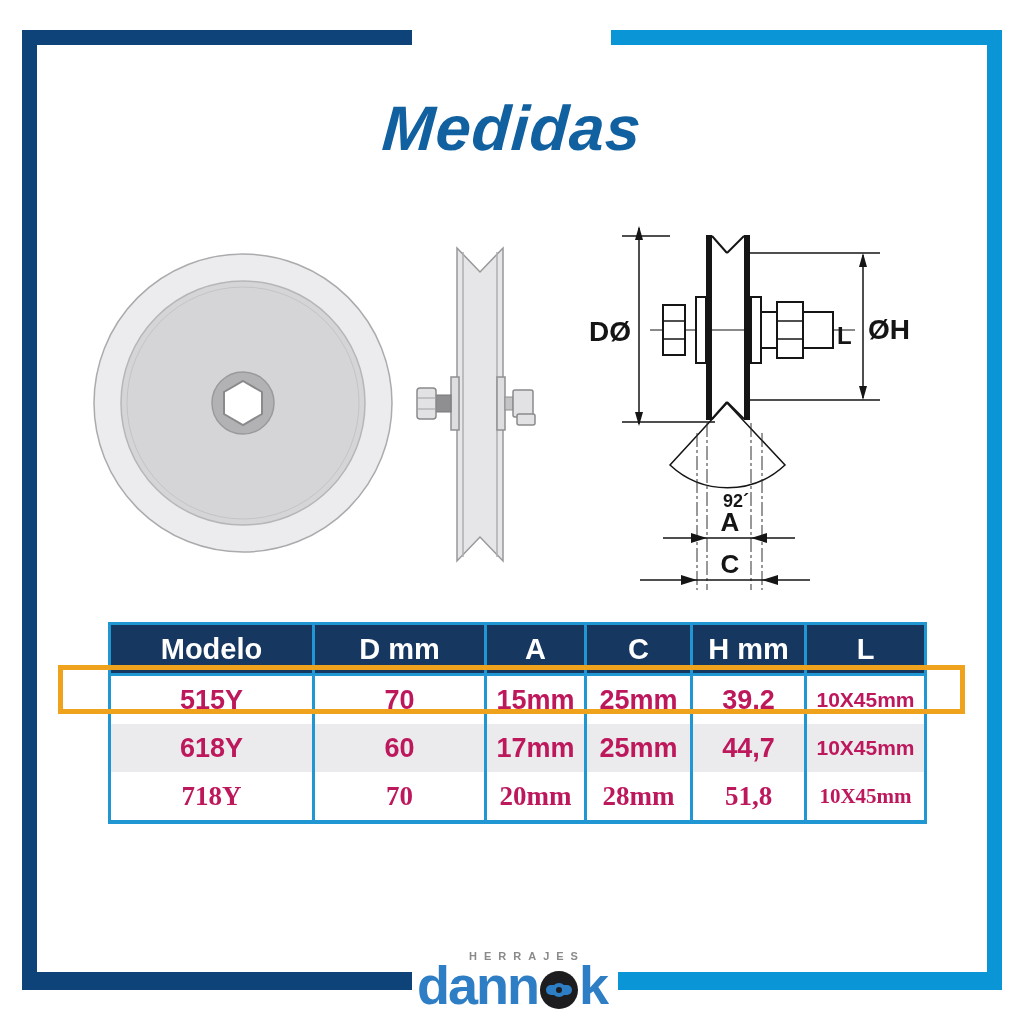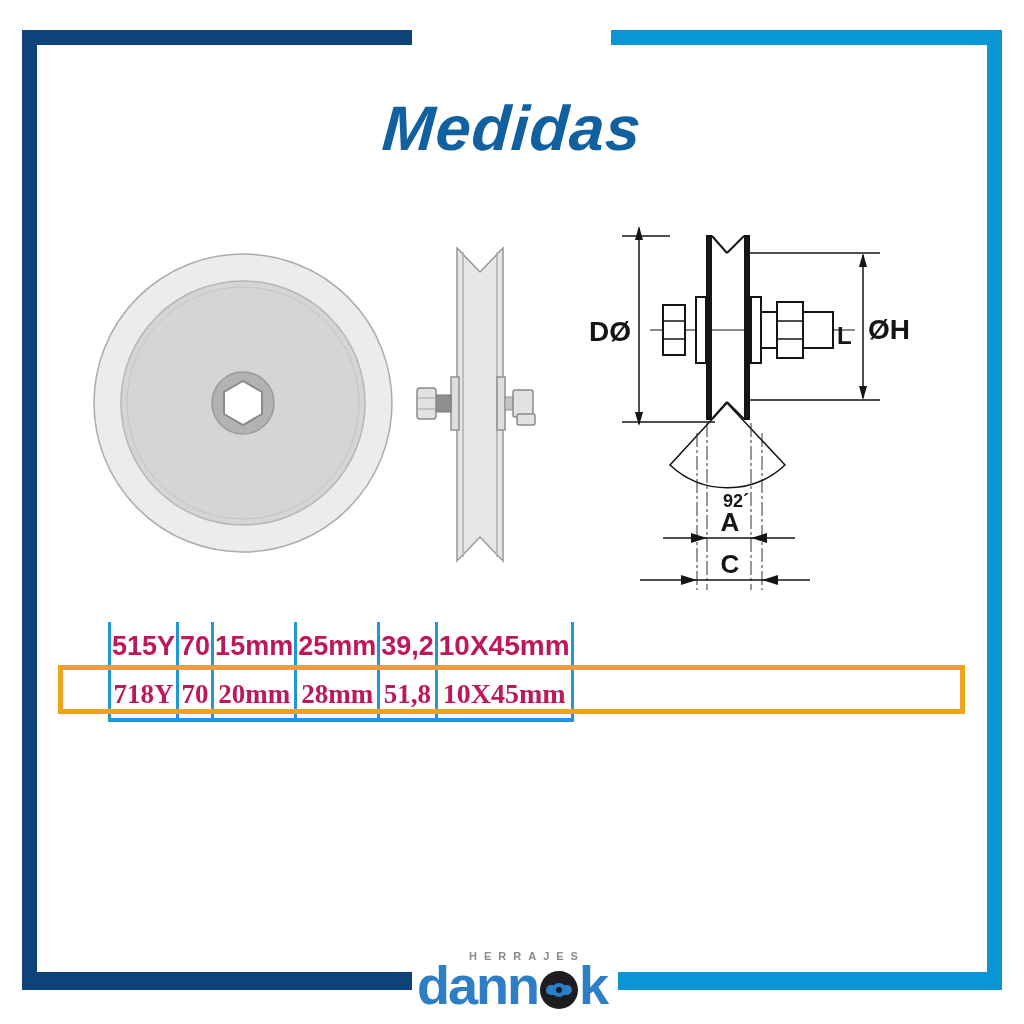--- a/index.html
+++ b/index.html
@@ -17,21 +17,21 @@
 
   
   .spec-table{position:absolute;left:108px;top:622px;border-collapse:collapse;}
   .spec-table th{background:#16375f;color:#ffffff;font-weight:bold;font-size:29px;
                  border:3px solid #2096d3;height:46px;text-align:center;vertical-align:middle;}
   .spec-table td{color:#be185d;font-weight:bold;font-size:27px;text-align:center;
                  vertical-align:middle;height:46px;
                  border-left:3px solid #2096d3;border-right:3px solid #2096d3;}
   .spec-table tr.alt td{background:#ebebee;}
   .spec-table tr:last-child td{border-bottom:4px solid #2096d3;font-family:Liberation Serif, serif;}
-  .spec-table td.small{font-size:28px;}
+  .spec-table td.small{font-size:21px;}
   .col-modelo{width:199px;}.col-d{width:167px;}.col-a{width:95px;}
   .col-c{width:101px;}.col-h{width:109px;}.col-l{width:115px;}
 
   .highlight-box{position:absolute;left:58px;top:665px;width:897px;height:39px;
                  border:5px solid #efa31c;background:transparent;z-index:5;}
 
   
   .logo{position:absolute;left:50%;top:950px;transform:translateX(-50%);
         text-align:center;z-index:6;}
   .logo-tagline{font-size:11px;letter-spacing:7px;color:#8a8a8c;font-weight:bold;
@@ -138,26 +138,42 @@
     <text x="4" y="123" font-size="28" font-weight="bold" fill="#151515">DØ</text>
     <text x="283" y="121" font-size="28" font-weight="bold" fill="#151515">ØH</text>
     <text x="252" y="126" font-size="24" font-weight="bold" fill="#151515">L</text>
     <text x="151" y="289" text-anchor="middle" font-size="18" font-weight="bold" fill="#151515">92´</text>
     <text x="145" y="313" text-anchor="middle" font-size="26" font-weight="bold" fill="#151515">A</text>
     <text x="145" y="355" text-anchor="middle" font-size="26" font-weight="bold" fill="#151515">C</text>
   </svg>
 
   <table class="spec-table">
     <tbody>
+        <tr>
+      <th class="col-modelo">Modelo</th>
+      <th class="col-d">D mm</th>
+      <th class="col-a">A</th>
+      <th class="col-c">C</th>
+      <th class="col-h">H mm</th>
+      <th class="col-l">L</th>
+    </tr>
     <tr>
       <td>515Y</td>
       <td>70</td>
       <td>15mm</td>
       <td>25mm</td>
       <td>39,2</td>
+      <td class="small">10X45mm</td>
+    </tr>
+    <tr class="alt">
+      <td>618Y</td>
+      <td>60</td>
+      <td>17mm</td>
+      <td>25mm</td>
+      <td>44,7</td>
       <td class="small">10X45mm</td>
     </tr>
     <tr>
       <td>718Y</td>
       <td>70</td>
       <td>20mm</td>
       <td>28mm</td>
       <td>51,8</td>
       <td class="small">10X45mm</td>
     </tr>

